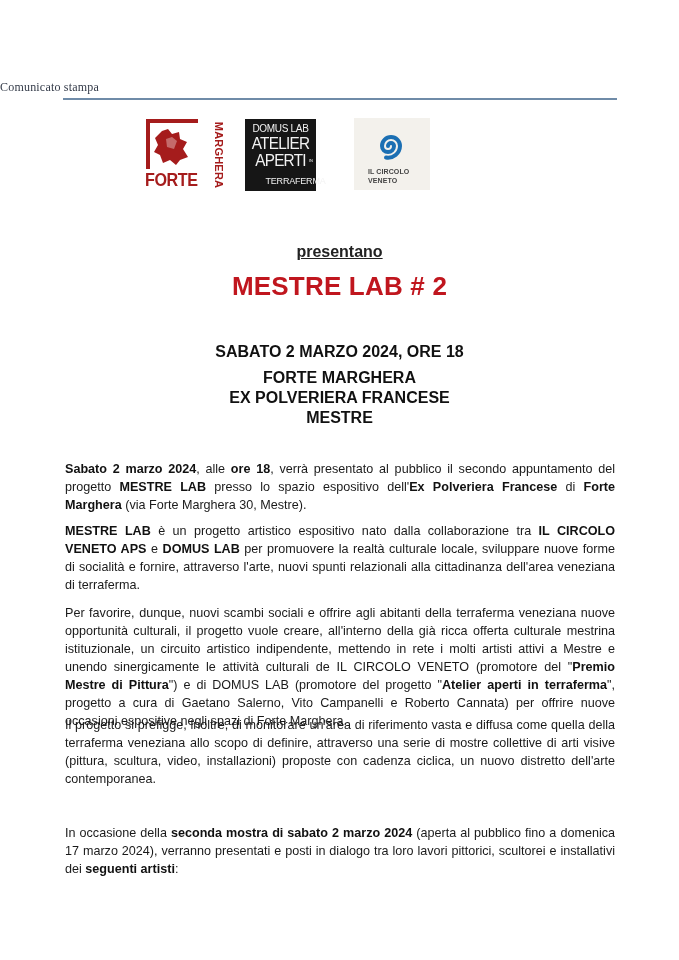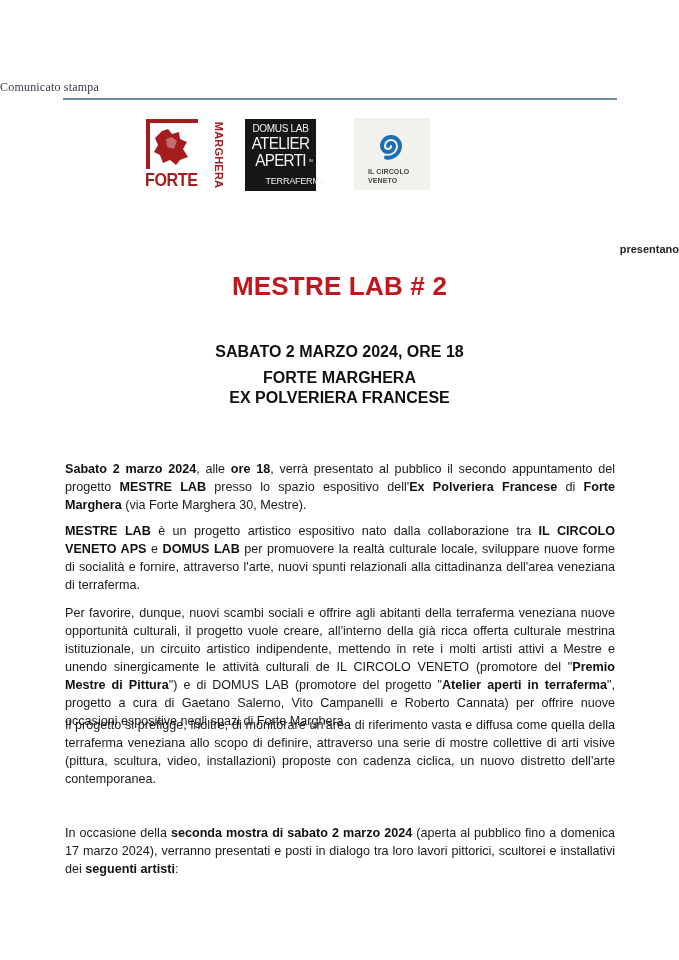--- a/index.html
+++ b/index.html
@@ -32,21 +32,21 @@
   .logo-festa { left: 456px; top: 0; width: 100px; height: 80px; }
   .logo-festa .crest { position: absolute; left: 2px; top: 22px; width: 17px; height: 22px; background: #4e7fb0; border-radius: 3px 3px 9px 9px; border: 1px solid #c9a64a; }
   .logo-festa .crest-top { position: absolute; left: 6px; top: 15px; width: 12px; height: 7px; background: #cc2a2a; border-radius: 3px 3px 0 0; }
   .logo-festa .crest-caption { position: absolute; left: 1px; top: 5px; font-size: 4px; color: #444; line-height: 5px; width: 22px; font-family: "Liberation Serif", serif; }
   .logo-festa .word { position: absolute; left: 26px; font-weight: bold; color: #5b2a8a; font-size: 20px; line-height: 18px; letter-spacing: -0.5px; transform: scaleX(0.95); transform-origin: left top; }
   .logo-festa .w1 { top: 4px; left: 44px; }
   .logo-festa .w2 { top: 22px; }
   .logo-festa .w3 { top: 40px; }
   .logo-festa .w4 { top: 57px; }
 
-  .presentano { position: absolute; top: 243px; left: 0; width: 679px; text-align: right; font-size: 11px; font-weight: bold; color: #222; }
+  .presentano { position: absolute; top: 243px; left: 0; width: 679px; text-align: center; font-size: 16px; font-weight: bold; color: #222; text-decoration: underline; }
   .main-title { position: absolute; top: 271px; left: 0; width: 679px; text-align: center; font-size: 26px; font-weight: bold; color: #c0161e; letter-spacing: 0.2px; }
   .date-line { position: absolute; top: 326px; left: 0; width: 679px; text-align: center; font-size: 16px; font-weight: bold; color: #111; margin-top: 17px; }
   .venue { position: absolute; top: 368px; left: 0; width: 679px; text-align: center; font-size: 16px; font-weight: bold; color: #111; line-height: 20px; }
 
   .body-text { position: absolute; left: 65px; width: 550px; font-size: 12.6px; line-height: 18px; text-align: justify; color: #1a1a1a; }
   .body-text b { font-weight: bold; color: #111; }
   .p1 { top: 460px; }
   .p2 { top: 522px; }
   .p3 { top: 604px; }
   .p4 { top: 716px; }
@@ -87,20 +87,21 @@
   </div>
 
 </div>
 
 <div class="presentano">presentano</div>
 <div class="main-title">MESTRE LAB # 2</div>
 <div class="date-line">SABATO 2 MARZO 2024, ORE 18</div>
 <div class="venue">
   <div>FORTE MARGHERA</div>
   <div>EX POLVERIERA FRANCESE</div>
+  <div>MESTRE</div>
 </div>
 
 <div class="body-text p1"><b>Sabato 2 marzo 2024</b><span>, alle </span><b>ore 18</b><span>, verrà presentato al pubblico il secondo appuntamento del progetto </span><b>MESTRE LAB</b><span> presso lo spazio espositivo dell'</span><b>Ex Polveriera Francese</b><span> di </span><b>Forte Marghera</b><span> (via Forte Marghera 30, Mestre).</span></div>
 
 <div class="body-text p2"><b>MESTRE LAB</b><span> è un progetto artistico espositivo nato dalla collaborazione tra </span><b>IL CIRCOLO VENETO APS</b><span> e </span><b>DOMUS LAB</b><span> per promuovere la realtà culturale locale, sviluppare nuove forme di socialità e fornire, attraverso l'arte, nuovi spunti relazionali alla cittadinanza dell'area veneziana di terraferma.</span></div>
 
 <div class="body-text p3"><span>Per favorire, dunque, nuovi scambi sociali e offrire agli abitanti della terraferma veneziana nuove opportunità culturali, il progetto vuole creare, all'interno della già ricca offerta culturale mestrina istituzionale, un circuito artistico indipendente, mettendo in rete i molti artisti attivi a Mestre e unendo sinergicamente le attività culturali de IL CIRCOLO VENETO (promotore del "</span><b>Premio Mestre di Pittura</b><span>") e di DOMUS LAB (promotore del progetto "</span><b>Atelier aperti in terraferma</b><span>", progetto a cura di Gaetano Salerno, Vito Campanelli e Roberto Cannata) per offrire nuove occasioni espositive negli spazi di Forte Marghera.</span></div>
 
 <div class="body-text p4"><span>Il progetto si prefigge, inoltre, di monitorare un'area di riferimento vasta e diffusa come quella della terraferma veneziana allo scopo di definire, attraverso una serie di mostre collettive di arti visive (pittura, scultura, video, installazioni) proposte con cadenza ciclica, un nuovo distretto dell'arte contemporanea.</span></div>
 

